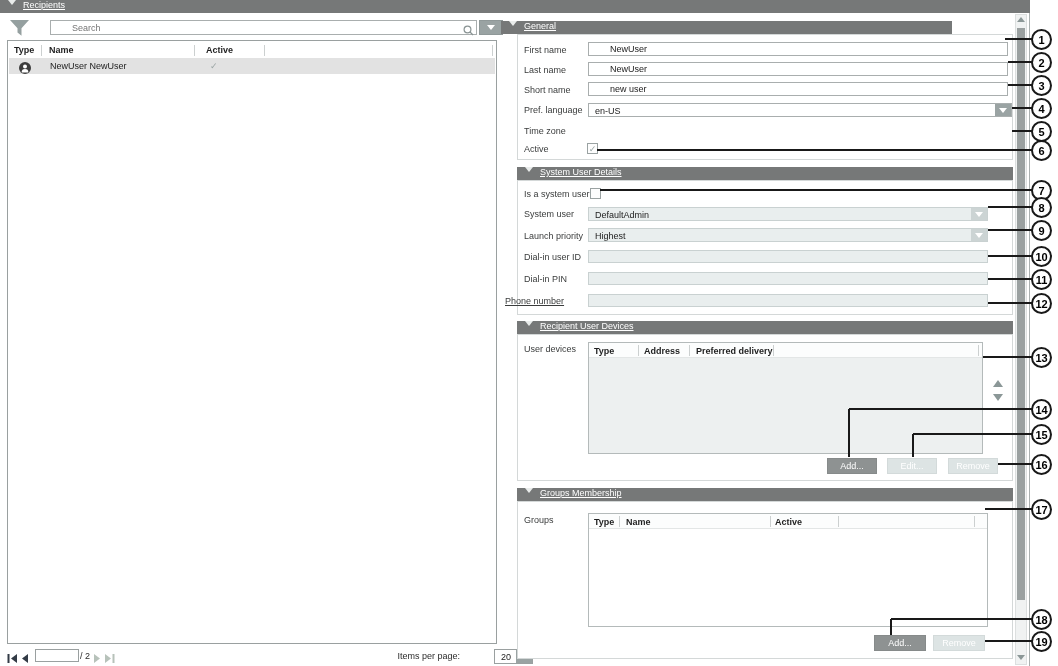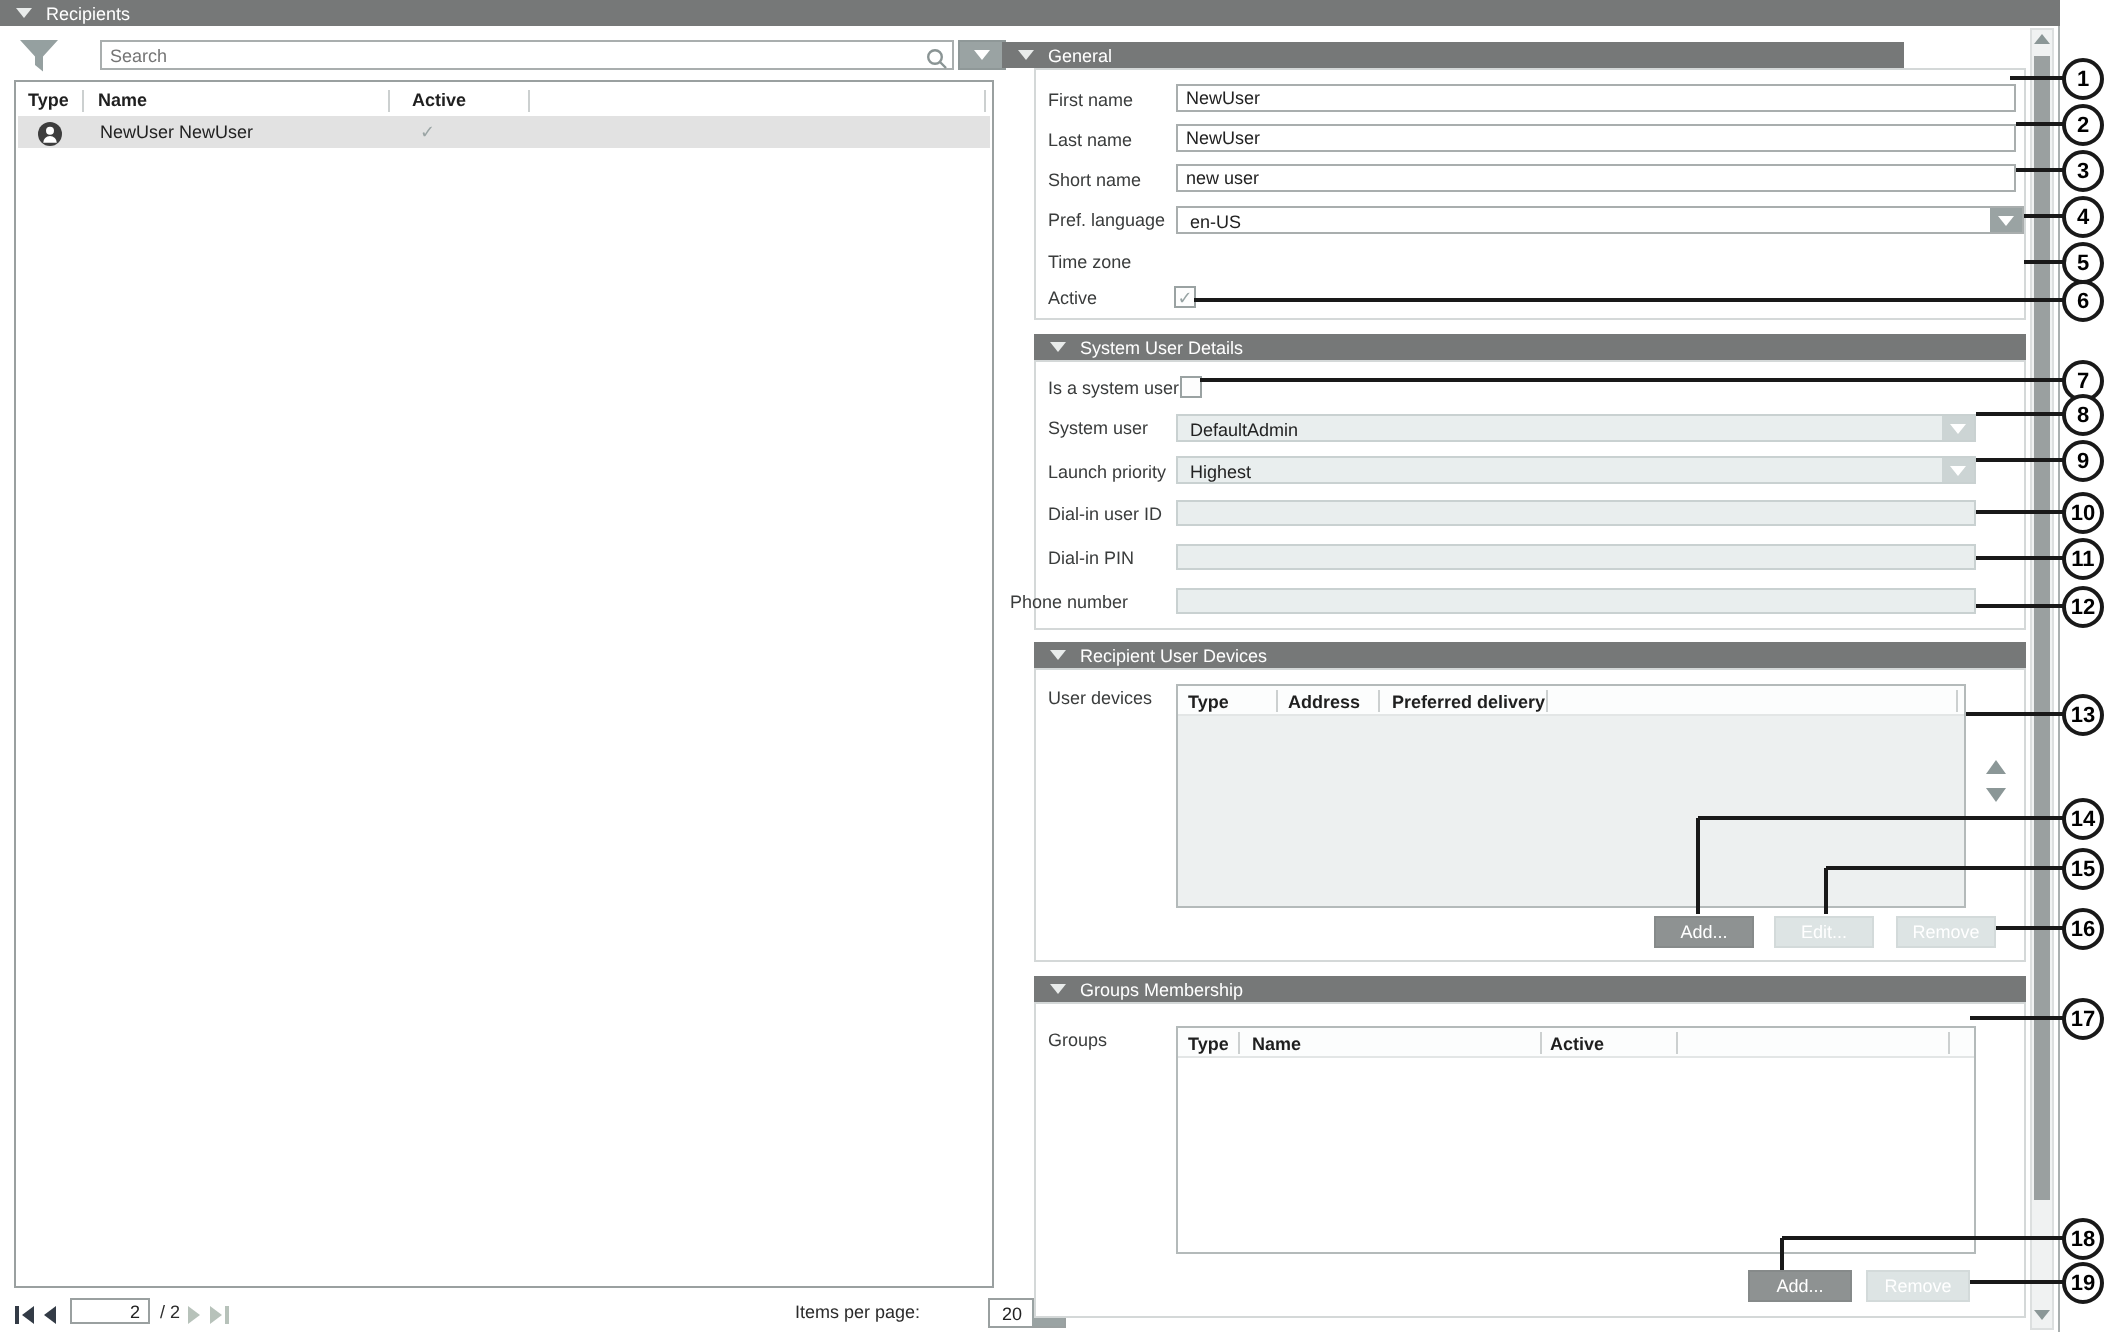--- a/index.html
+++ b/index.html
@@ -1,24 +1,24 @@
 <!DOCTYPE html>
 <html><head>
 <meta charset="utf-8">
 <style>
   * { margin:0; padding:0; box-sizing:border-box; }
   body { font-family:"Liberation Sans", sans-serif; background:#fff; }
   #screen { position:relative; width:1058px; height:666px; background:#fff; overflow:hidden; }
   .abs { position:absolute; }
   .bar { position:absolute; background:#767878; color:#fff; font-size:9px;
-         display:flex; align-items:center; gap:7px; padding-left:8px; }
+         display:flex; gap:7px; padding-left:8px;text-decoration:underline; }
   .tridown { width:0; height:0; border-left:4px solid transparent; border-right:4px solid transparent; border-top:5px solid #e9eceb; }
   .lbl { position:absolute; font-size:9px; color:#3a3c3c; white-space:nowrap; }
   .tinput { position:absolute; border:1px solid #a9aeae; background:#fff; font-family:"Liberation Sans",sans-serif;
-            font-size:9px; color:#222; padding:0 4px; outline:none; }
+            font-size:9px; color:#222; padding:0 21px; outline:none; }
   .tinput.dis { background:#e9eeee; border-color:#c9d1d1; }
   .dd { position:absolute; border:1px solid #a9aeae; background:#fff; }
   .dd .val { position:absolute; left:6px; top:2px; font-size:9px; color:#222; white-space:nowrap; }
   .dd .btn { position:absolute; right:0; top:0; bottom:0; width:16px; background:#9aa3a3;
              display:flex; align-items:center; justify-content:center; }
   .dd.dis { background:#e9eeee; border-color:#c9d1d1; }
   .dd.dis .btn { background:#ccd4d4; }
   .cb { position:absolute; width:11px; height:11px; border:1px solid #9aa2a2; background:#fdfdfd;
         font-size:9px; color:#97a3a3; line-height:10px; text-align:center; }
   .pbtn { position:absolute; height:16px; background:#8e9292; border:1px solid #868a8a; color:#fff;
@@ -172,21 +172,21 @@
         <span class="tri-dn-w"></span>
       </span>
   </div>
 
   <span class="lbl" style="left:524px;top:252px;">Dial-in user ID</span>
   <input class="tinput dis" style="left: 588px; top: 250px; width: 400px; height: 13px;" value="">
 
   <span class="lbl" style="left:524px;top:274px;">Dial-in PIN</span>
   <input class="tinput dis" style="left: 588px; top: 272px; width: 400px; height: 13px;" value="">
 
-  <span class="lbl" style="left:505px;top:296px;">Phone number</span>
+  <span class="lbl" style="left:505px;top:296px;text-decoration:underline;">Phone number</span>
   <input class="tinput dis" style="left: 588px; top: 294px; width: 400px; height: 13px;" value="">
 
   <div class="bar" style="left:517px;top:321px;width:496px;height:13px;">
     <span class="tridown"></span>
     <span>Recipient User Devices</span>
   </div>
   <div class="box" style="left:517px;top:334px;width:496px;height:147px;"></div>
 
   <span class="lbl" style="left:524px;top:344px;">User devices</span>
   <div class="tbl" style="left:588px;top:342px;width:395px;height:112px;">

